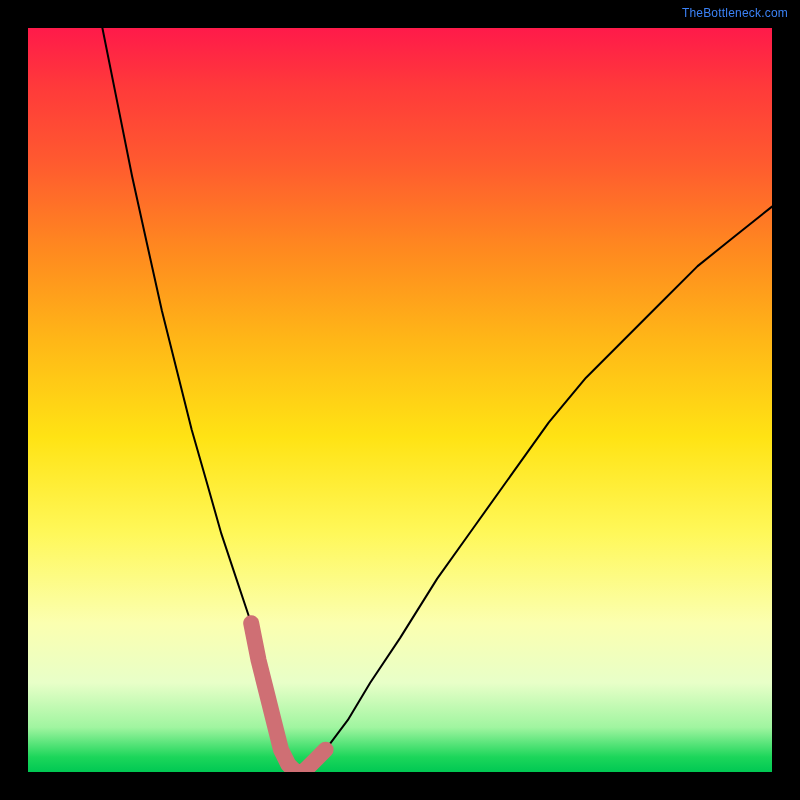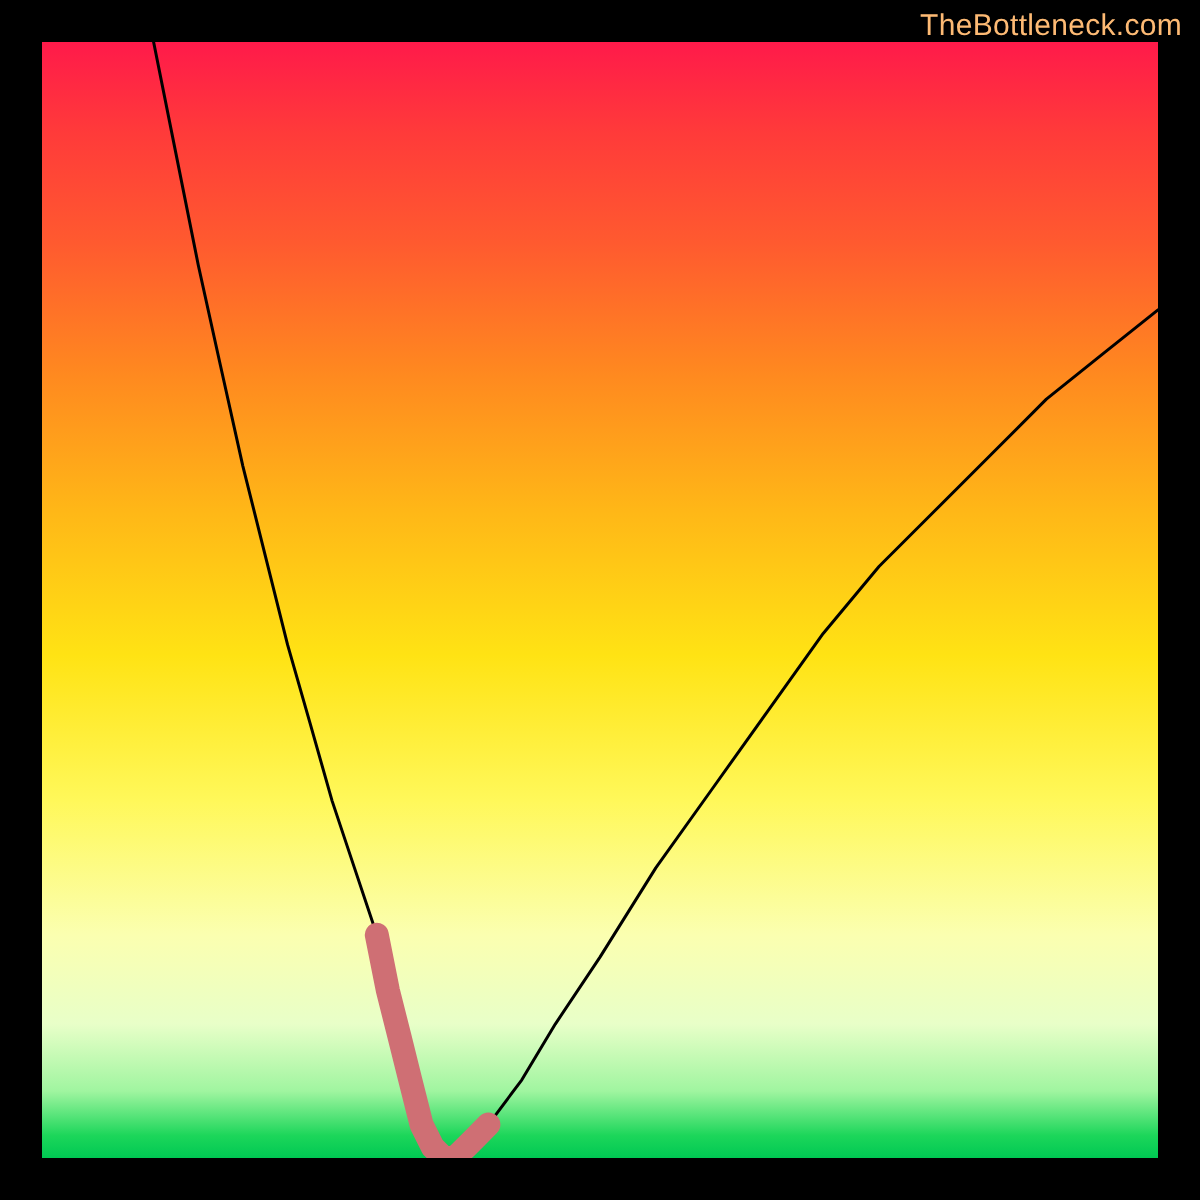--- a/index.html
+++ b/index.html
@@ -43,22 +43,22 @@
       #e8ffc8 88%,
       #a0f5a0 94%,
       #1cd65a 98%,
       #00c853 100%
     );
   }
   .watermark {
     position: absolute;
     top: 6px;
     right: 12px;
-    color: #fdba74;
-    font-size: 20px;
+    color: #3b82f6;
+    font-size: 12px;
     font-weight: 500;
     letter-spacing: 0.2px;
   }
   svg.curve {
     position: absolute;
     inset: 0;
     width: 100%;
     height: 100%;
   }
 </style>

